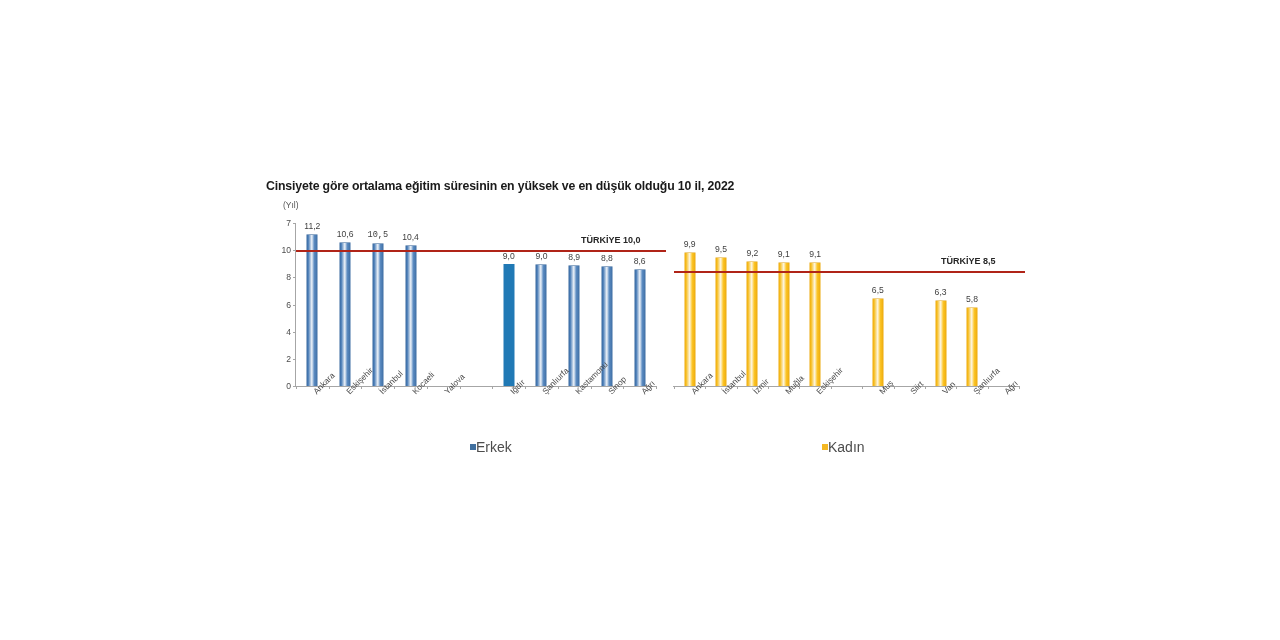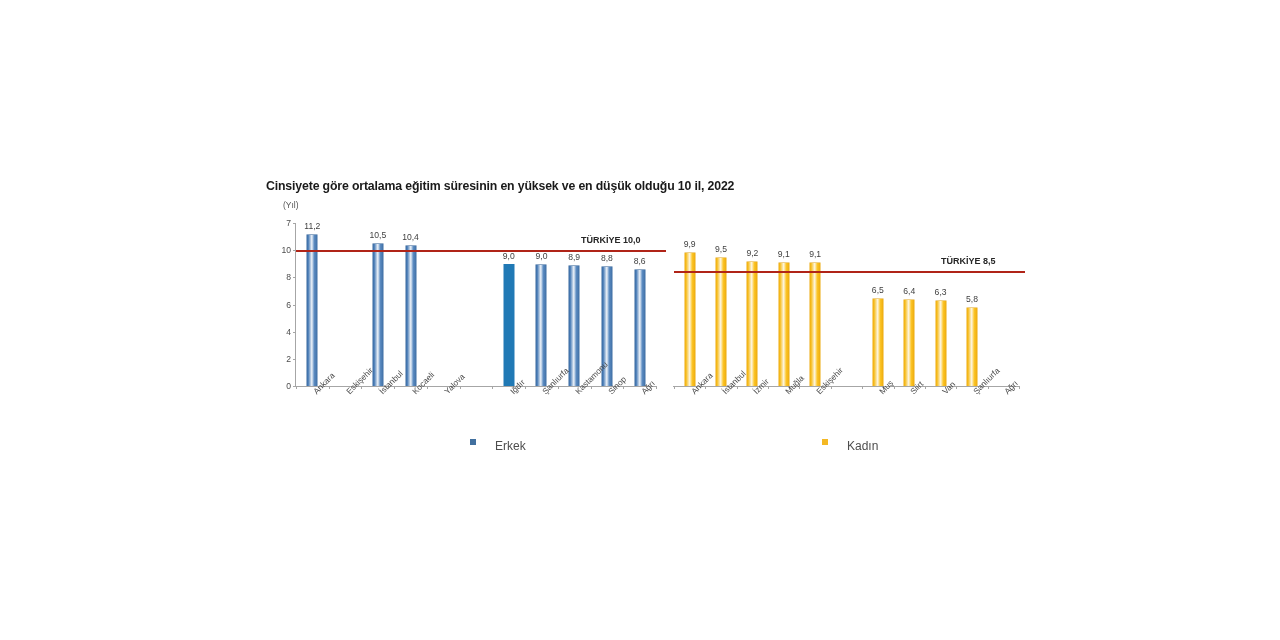--- a/index.html
+++ b/index.html
@@ -77,22 +77,22 @@
   .refline{
     position:absolute;height:2px;background:#b02418;
   }
   .reflabel{
     position:absolute;font-size:9px;font-weight:bold;color:#262626;
     white-space:nowrap;
   }
 
   
   .legend{
-    position:absolute;display:flex;align-items:flex-start;gap:19px;
-    font-size:12px;color:#4d4d4d;
+    position:absolute;display:flex;align-items:center;gap:0;
+    font-size:14px;color:#4d4d4d;
   }
   .legend .swatch{width:6px;height:6px;display:inline-block;}
   .legend.left{left:470px;top:439px;}
   .legend.right{left:822px;top:439px;}
   .swatch.blue{background:#41709f;}
   .swatch.yellow{background:#f4b823;}
 </style>
 </head>
 <body>
 
@@ -103,21 +103,25 @@
 
   <div class="chart left">
     <div class="plot">
       <div class="yaxis"></div>
       <div class="xaxis"></div>
       <div class="bars" id="bars-0">
           <div class="slot" style="left: 0px; width: 32.7273px;">
             <div class="bar blue" style="height: 152.133px;"></div>
             <div class="barlabel" style="bottom: 155.133px;">11,2</div>
           </div>
-          <div class="slot" style="left: 65.4545px; width: 32.7273px;">
+          <div class="slot" style="left: 32.7273px; width: 32.7273px;">
+            <div class="bar blue" style="height: 143.983px;"></div>
+            <div class="barlabel" style="bottom: 146.983px;">10,6</div>
+          </div>
+          <div class="slot" style="left: 65.4545px; width: 32.7273px; font-family: Liberation Mono, monospace;">
             <div class="bar blue" style="height: 142.625px;"></div>
             <div class="barlabel" style="bottom: 145.625px;">10,5</div>
           </div>
           <div class="slot" style="left: 98.1818px; width: 32.7273px;">
             <div class="bar blue" style="height: 141.267px;"></div>
             <div class="barlabel" style="bottom: 144.267px;">10,4</div>
           </div>
           <div class="slot" style="left: 196.364px; width: 32.7273px;">
             <div class="bar blue-flat" style="height: 122.25px;"></div>
             <div class="barlabel" style="bottom: 125.25px;">9,0</div>
@@ -203,24 +207,20 @@
             <div class="barlabel" style="bottom: 126.608px;">9,1</div>
           </div>
           <div class="slot" style="left: 125.455px; width: 31.3636px;">
             <div class="bar yellow" style="height: 123.608px;"></div>
             <div class="barlabel" style="bottom: 126.608px;">9,1</div>
           </div>
           <div class="slot" style="left: 188.182px; width: 31.3636px;">
             <div class="bar yellow" style="height: 88.2917px;"></div>
             <div class="barlabel" style="bottom: 91.2917px;">6,5</div>
           </div>
-          <div class="slot" style="left: 219.545px; width: 31.3636px;">
-            <div class="bar yellow" style="height: 86.9333px;"></div>
-            <div class="barlabel" style="bottom: 89.9333px;">6,4</div>
-          </div>
           <div class="slot" style="left: 250.909px; width: 31.3636px;">
             <div class="bar yellow" style="height: 85.575px;"></div>
             <div class="barlabel" style="bottom: 88.575px;">6,3</div>
           </div>
           <div class="slot" style="left: 282.273px; width: 31.3636px;">
             <div class="bar yellow" style="height: 78.7833px;"></div>
             <div class="barlabel" style="bottom: 81.7833px;">5,8</div>
           </div>
         </div>
       <div class="xlabels" id="xlabels-1">

